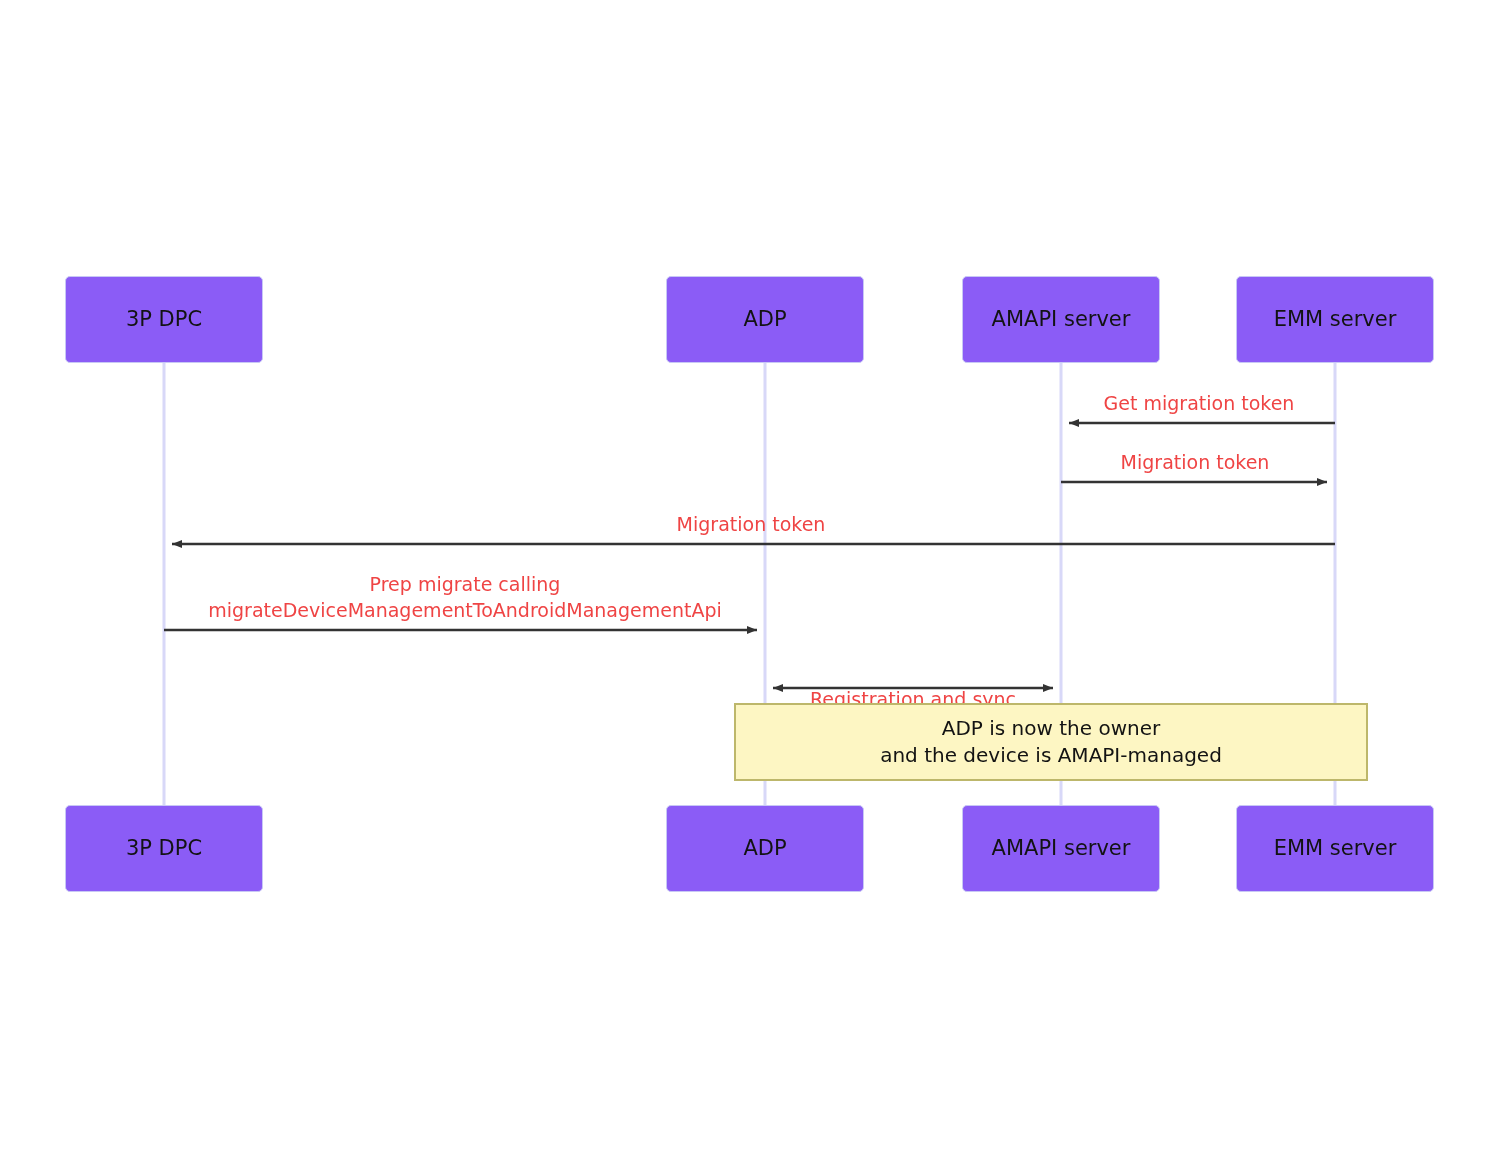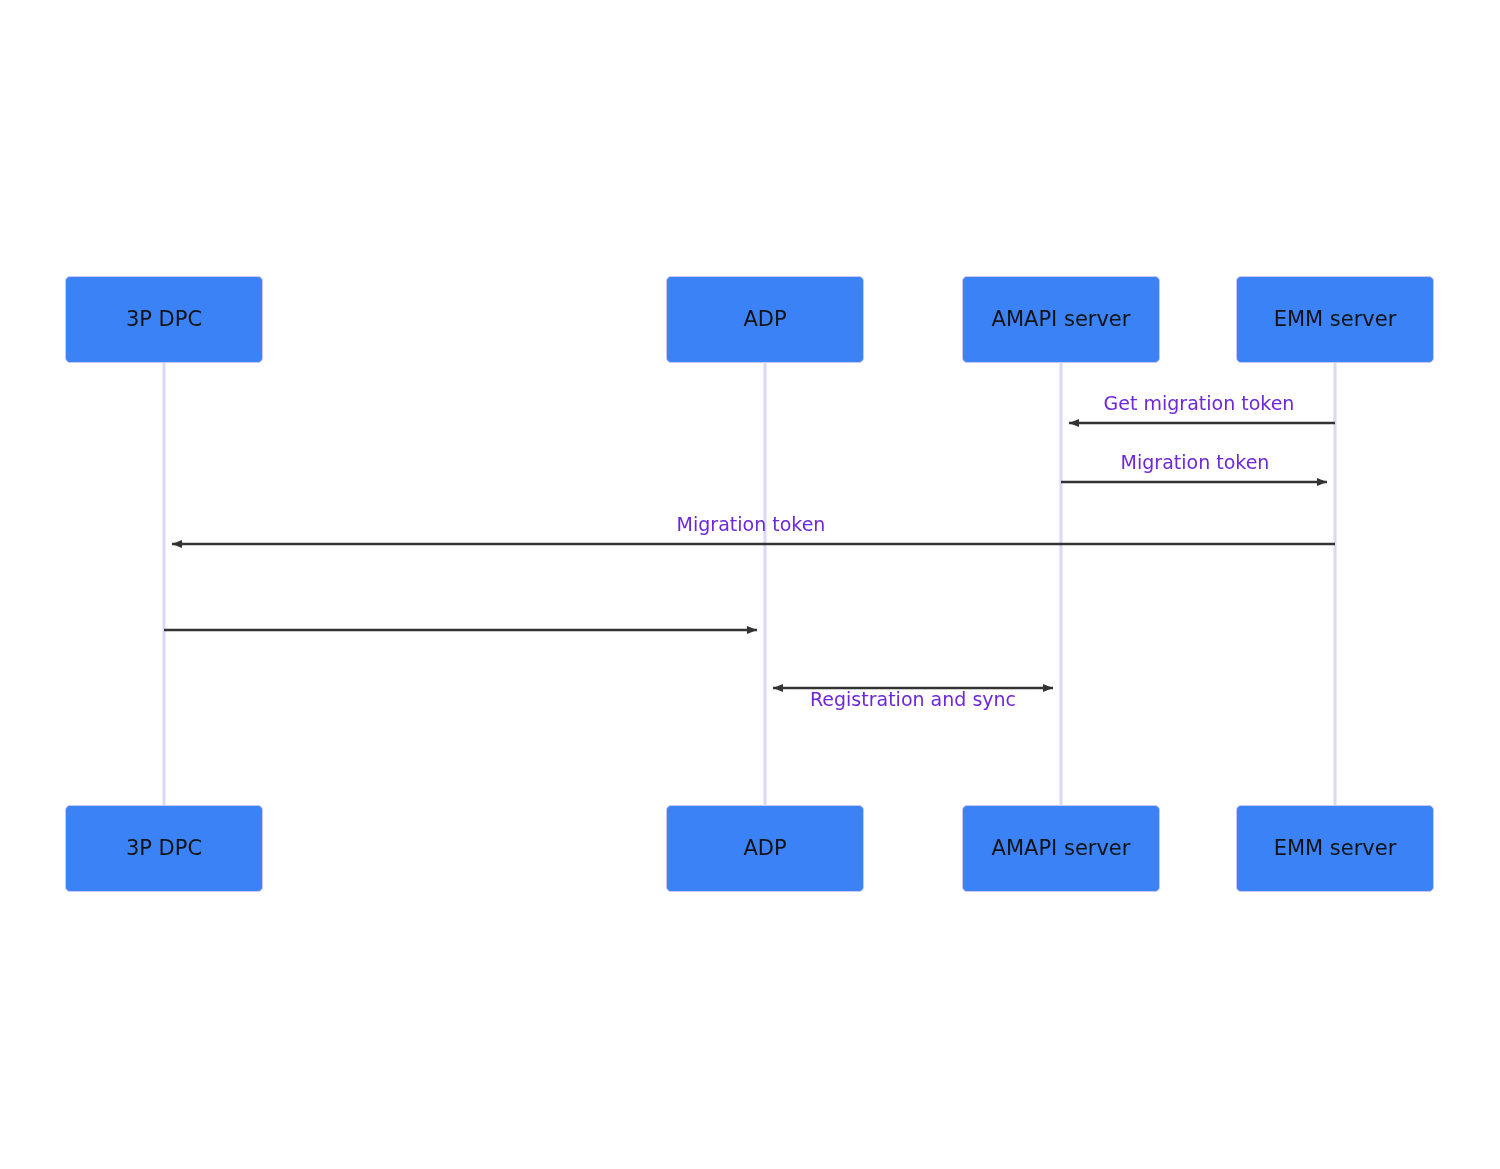--- a/index.html
+++ b/index.html
@@ -8,38 +8,38 @@
     background:#ffffff;
     font-family:"DejaVu Sans","Liberation Sans",sans-serif;
     overflow:hidden;
   }
   #diagram{position:relative;width:1500px;height:1169px;}
   #svg-layer{position:absolute;left:0;top:0;width:1500px;height:1169px;}
 
   .participant-box{
     position:absolute;
     box-sizing:border-box;
-    background:#3b82f6;
+    background:#8b5cf6;
     border:1px solid #C8C8F5;
     border-radius:5px;
     display:flex;
     align-items:center;
     justify-content:center;
   }
   .participant-label{
     font-size:21px;
     color:#131313;
     line-height:1;
     white-space:nowrap;
   }
 
   .msg-label{
     position:absolute;
     font-size:19px;
-    color:#6d28d9;
+    color:#ef4444;
     text-align:center;
     white-space:pre;
     line-height:26px;
     transform:translateX(-50%);
     background:transparent;
   }
 
   .note-box{
     position:absolute;
     box-sizing:border-box;
@@ -107,23 +107,29 @@
   <div class="participant-box" style="left:1236px;top:276px;width:198px;height:87px;">
     <span class="participant-label">EMM server</span>
   </div>
 
   <div class="msg-label" style="left:1199px;top:390px;">Get migration token</div>
 
   <div class="msg-label" style="left:1195px;top:449px;">Migration token</div>
 
   <div class="msg-label" style="left:751px;top:511px;">Migration token</div>
 
+  <div class="msg-label" style="left:465px;top:571px;">Prep migrate calling
+migrateDeviceManagementToAndroidManagementApi</div>
 
   <div class="msg-label" style="left:913px;top:686px;">Registration and sync</div>
 
+  <div class="note-box" style="left:734px;top:703px;width:634px;height:78px;">
+    <span class="note-text">ADP is now the owner
+and the device is AMAPI-managed</span>
+  </div>
 
   <div class="participant-box" style="left:65px;top:805px;width:198px;height:87px;">
     <span class="participant-label">3P DPC</span>
   </div>
 
   <div class="participant-box" style="left:666px;top:805px;width:198px;height:87px;">
     <span class="participant-label">ADP</span>
   </div>
 
   <div class="participant-box" style="left:962px;top:805px;width:198px;height:87px;">

